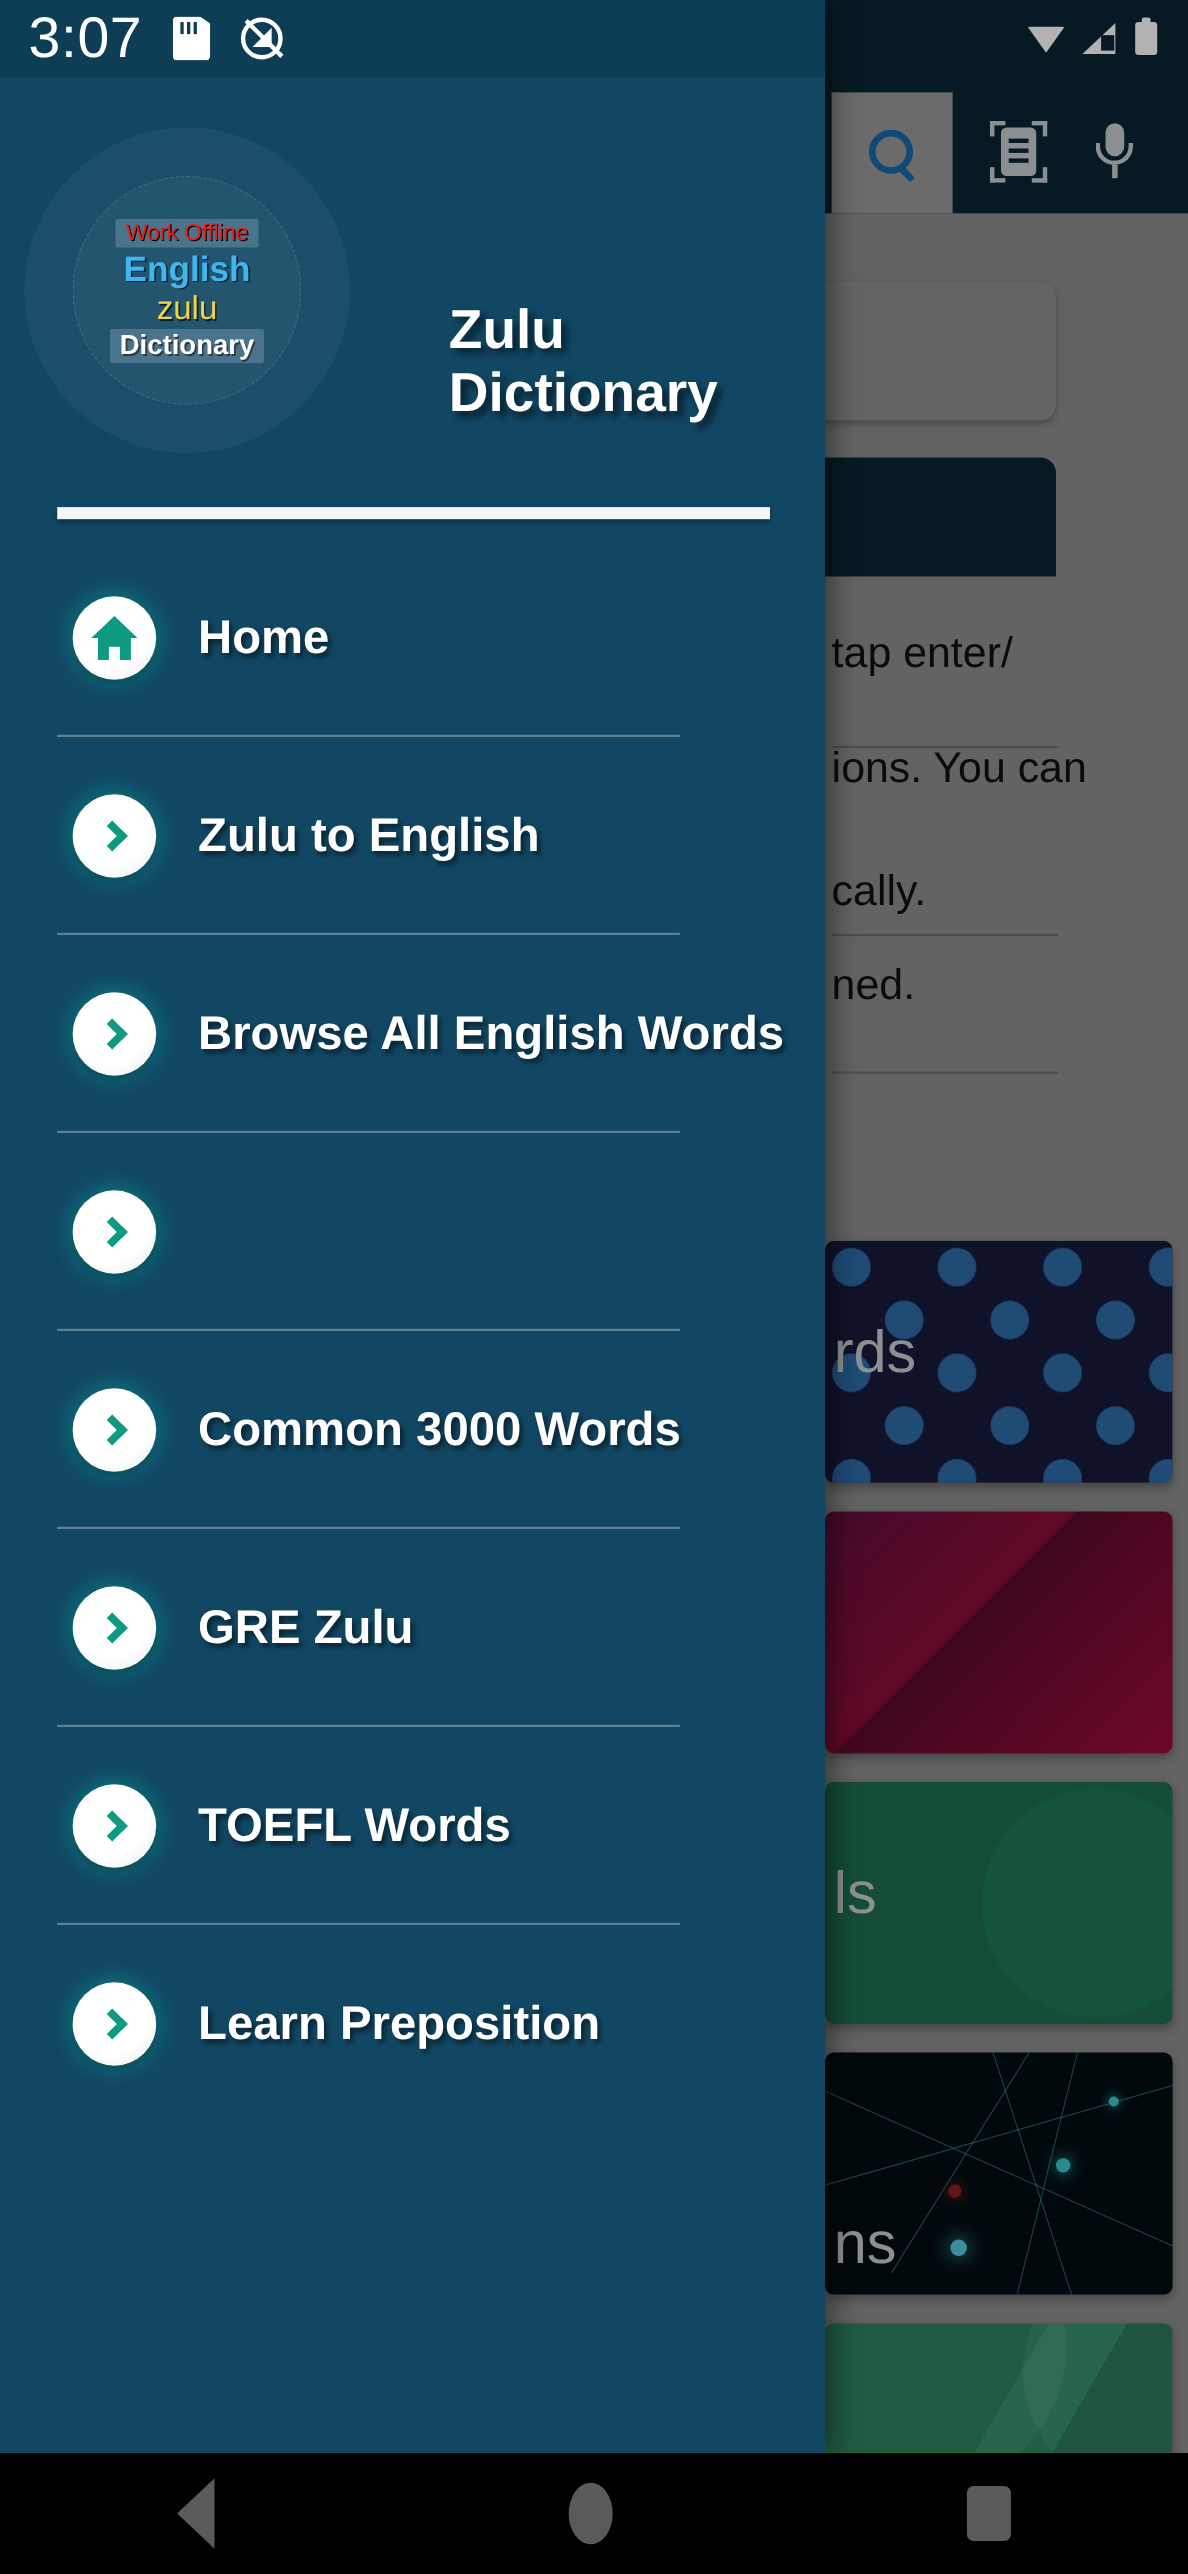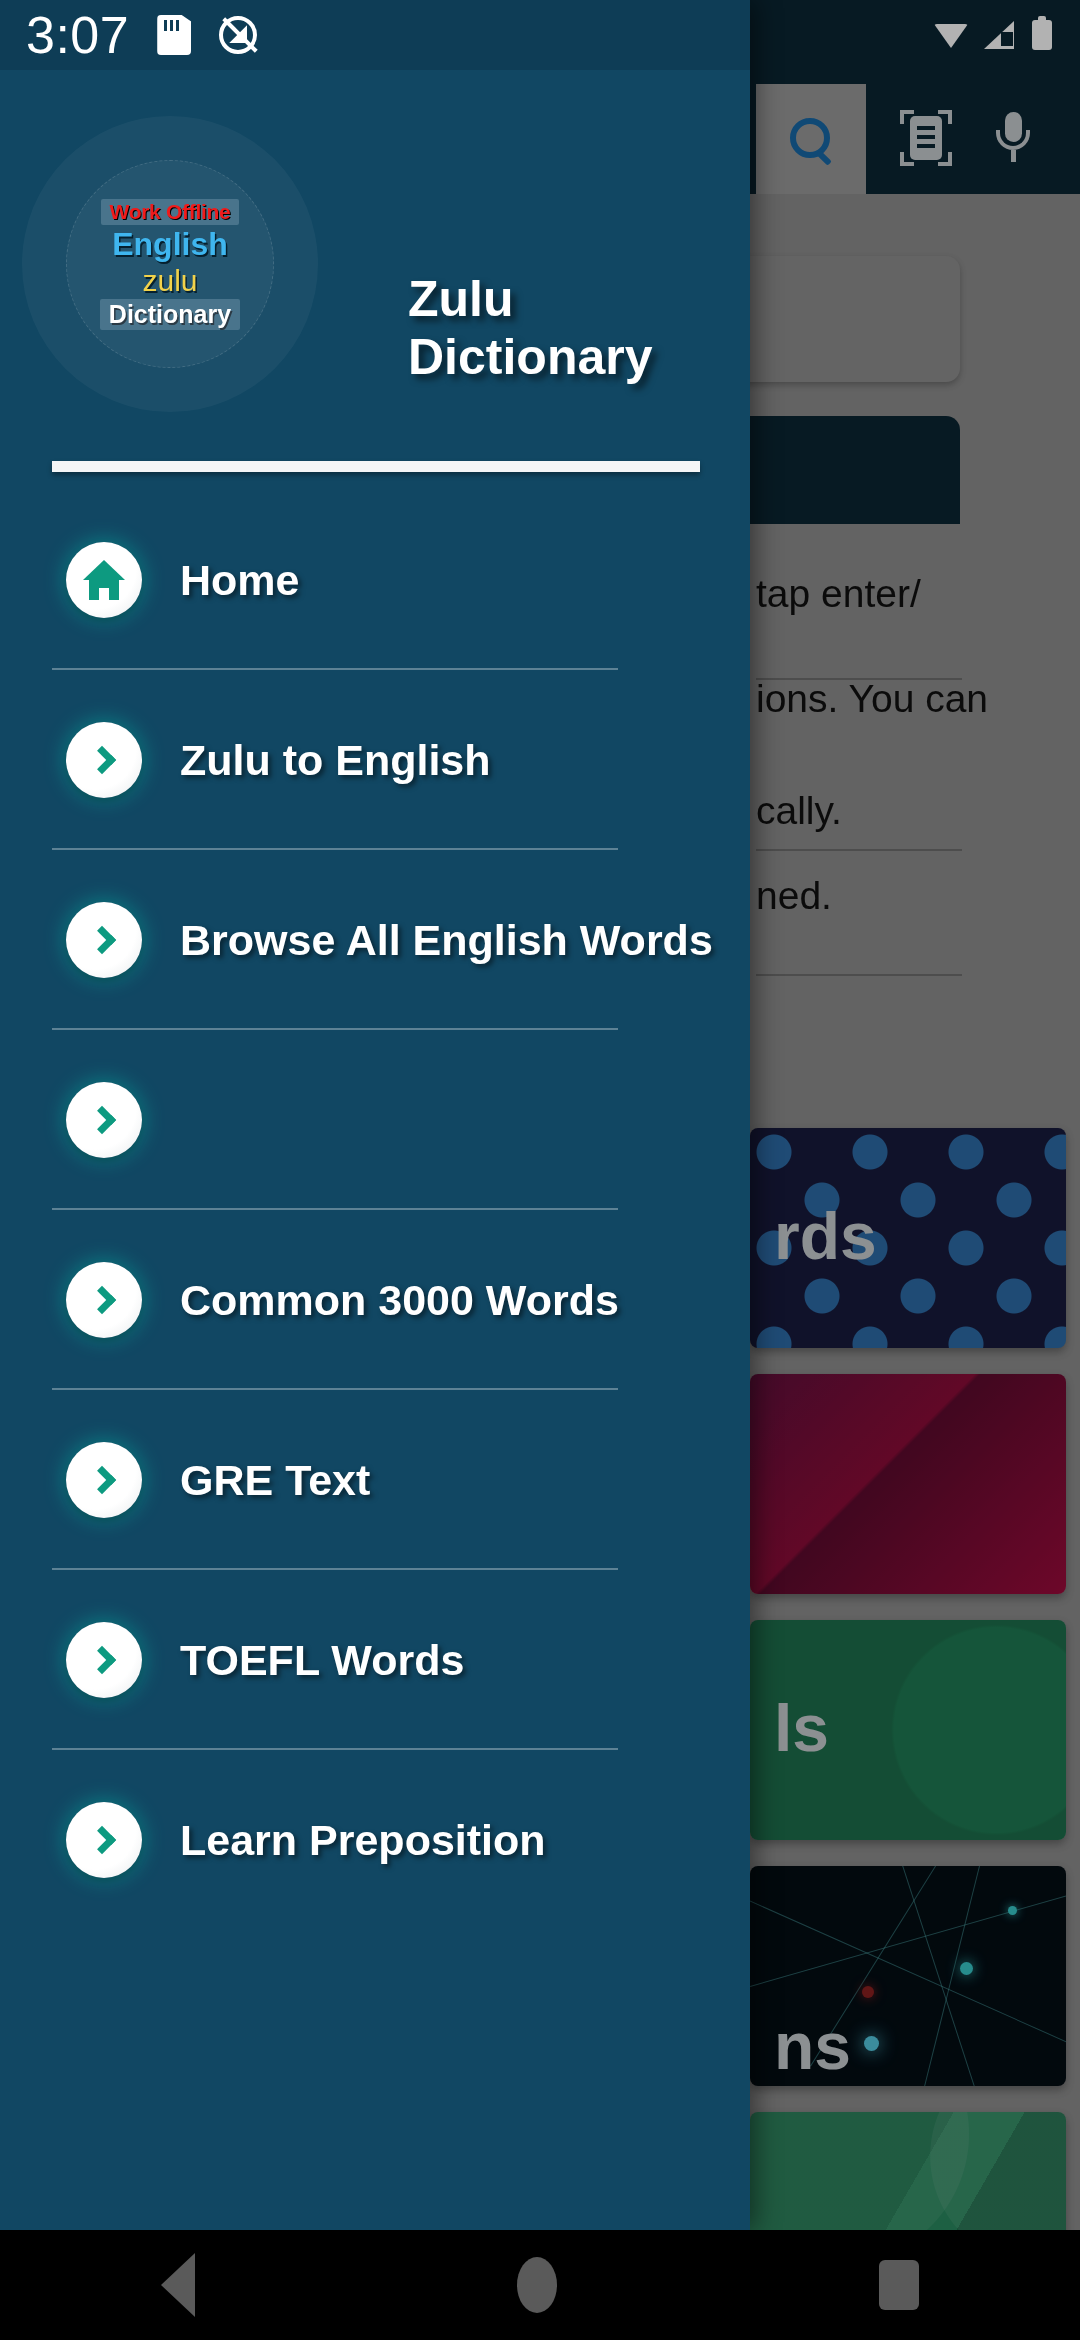--- a/index.html
+++ b/index.html
@@ -80,21 +80,21 @@
   }
   .img-crimson { background:linear-gradient(135deg,#61103c 0%,#8c0c38 42%,#5e0b2e 43%,#9d0b3c 100%); }
   .img-green { background:radial-gradient(circle at 78% 50%, #1f7a53 0 38%, #1d6f4c 39% 100%); }
   .img-net { background:#030d14; }
   .img-green2 {
     background:
       radial-gradient(circle at 28% 10%, rgba(255,255,255,.07) 0 130px, transparent 131px),
       radial-gradient(circle at 92% 20%, rgba(255,255,255,.07) 0 110px, transparent 111px),
       linear-gradient(120deg,#1e7a52 0 46%, #2a8a60 46% 62%, #1d6f4c 62% 100%);
   }
-  .img-label { position:absolute; color:#c9ced1; font-size:66px; font-weight:bold; white-space:nowrap;margin-left:16px; }
+  .img-label { position:absolute; color:#c9ced1; font-size:54px; font-weight:normal; white-space:nowrap; }
 
   .net-line { position:absolute; background:rgba(90,190,190,.45); height:1px; transform-origin:0 0; }
   .net-dot { position:absolute; border-radius:50%; }
 
   
   .scrim { position:absolute; inset:0; background:rgba(0,0,0,0.30); }
 
   
   .drawer {
     position:absolute; left:0; top:0; width:750px; height:2230px;
@@ -113,21 +113,21 @@
   .ic-locoff::after{
     content:""; position:absolute; left:-6px; top:13px; width:46px; height:4px; background:#fff; transform:rotate(45deg);
   }
 
   .drawer-header { position:relative; height:350px; }
   .logo-wrap { position:absolute; left:22px; top:46px; width:296px; height:296px; }
   .logo-halo { position:absolute; inset:0; border-radius:50%; background:rgba(255,255,255,.045); }
   .logo-halo2 { position:absolute; inset:44px; border-radius:50%; background:rgba(255,255,255,.045); border:1px dashed rgba(255,255,255,.14); }
   .logo-box { position:absolute; left:62px; top:62px; width:172px; height:172px; display:flex; flex-direction:column; align-items:center; justify-content:center; gap:1px; }
   .lg-strip { background:rgba(160,190,210,.30); padding:1px 9px; border-radius:2px; }
-  .lg-offline { color:#f01b1b; font-size:21px; font-weight:bold; text-shadow:1px 1px 0 #000; letter-spacing:-.3px; }
+  .lg-offline { color:#f01b1b; font-size:21px; font-weight:normal; text-shadow:1px 1px 0 #000; letter-spacing:-.3px; }
   .lg-english { color:#3fb6ef; font-size:32px; font-weight:bold; text-shadow:1.5px 1.5px 0 #06202e; }
   .lg-zulu { color:#f2d24a; font-size:30px; text-shadow:1.5px 1.5px 0 #06202e; }
   .lg-dict { color:#fff; font-size:25px; font-weight:bold; text-shadow:1.5px 1.5px 0 #2b3a45; }
 
   .app-title {
     position:absolute; left:408px; top:200px; width:330px;
     color:#fff; font-size:50px; font-weight:bold; line-height:1.16;
     text-shadow:5px 5px 7px rgba(0,0,0,.55);
   }
 
@@ -316,21 +316,21 @@
             <div class="chev"></div>
           </div>
         <div class="menu-label">Common 3000 Words</div>
         <div class="menu-sep"></div>
       </div>
 
       <div class="menu-item">
         <div class="menu-icon">
             <div class="chev"></div>
           </div>
-        <div class="menu-label">GRE Text</div>
+        <div class="menu-label">GRE Zulu</div>
         <div class="menu-sep"></div>
       </div>
 
       <div class="menu-item">
         <div class="menu-icon">
             <div class="chev"></div>
           </div>
         <div class="menu-label">TOEFL Words</div>
         <div class="menu-sep"></div>
       </div>

